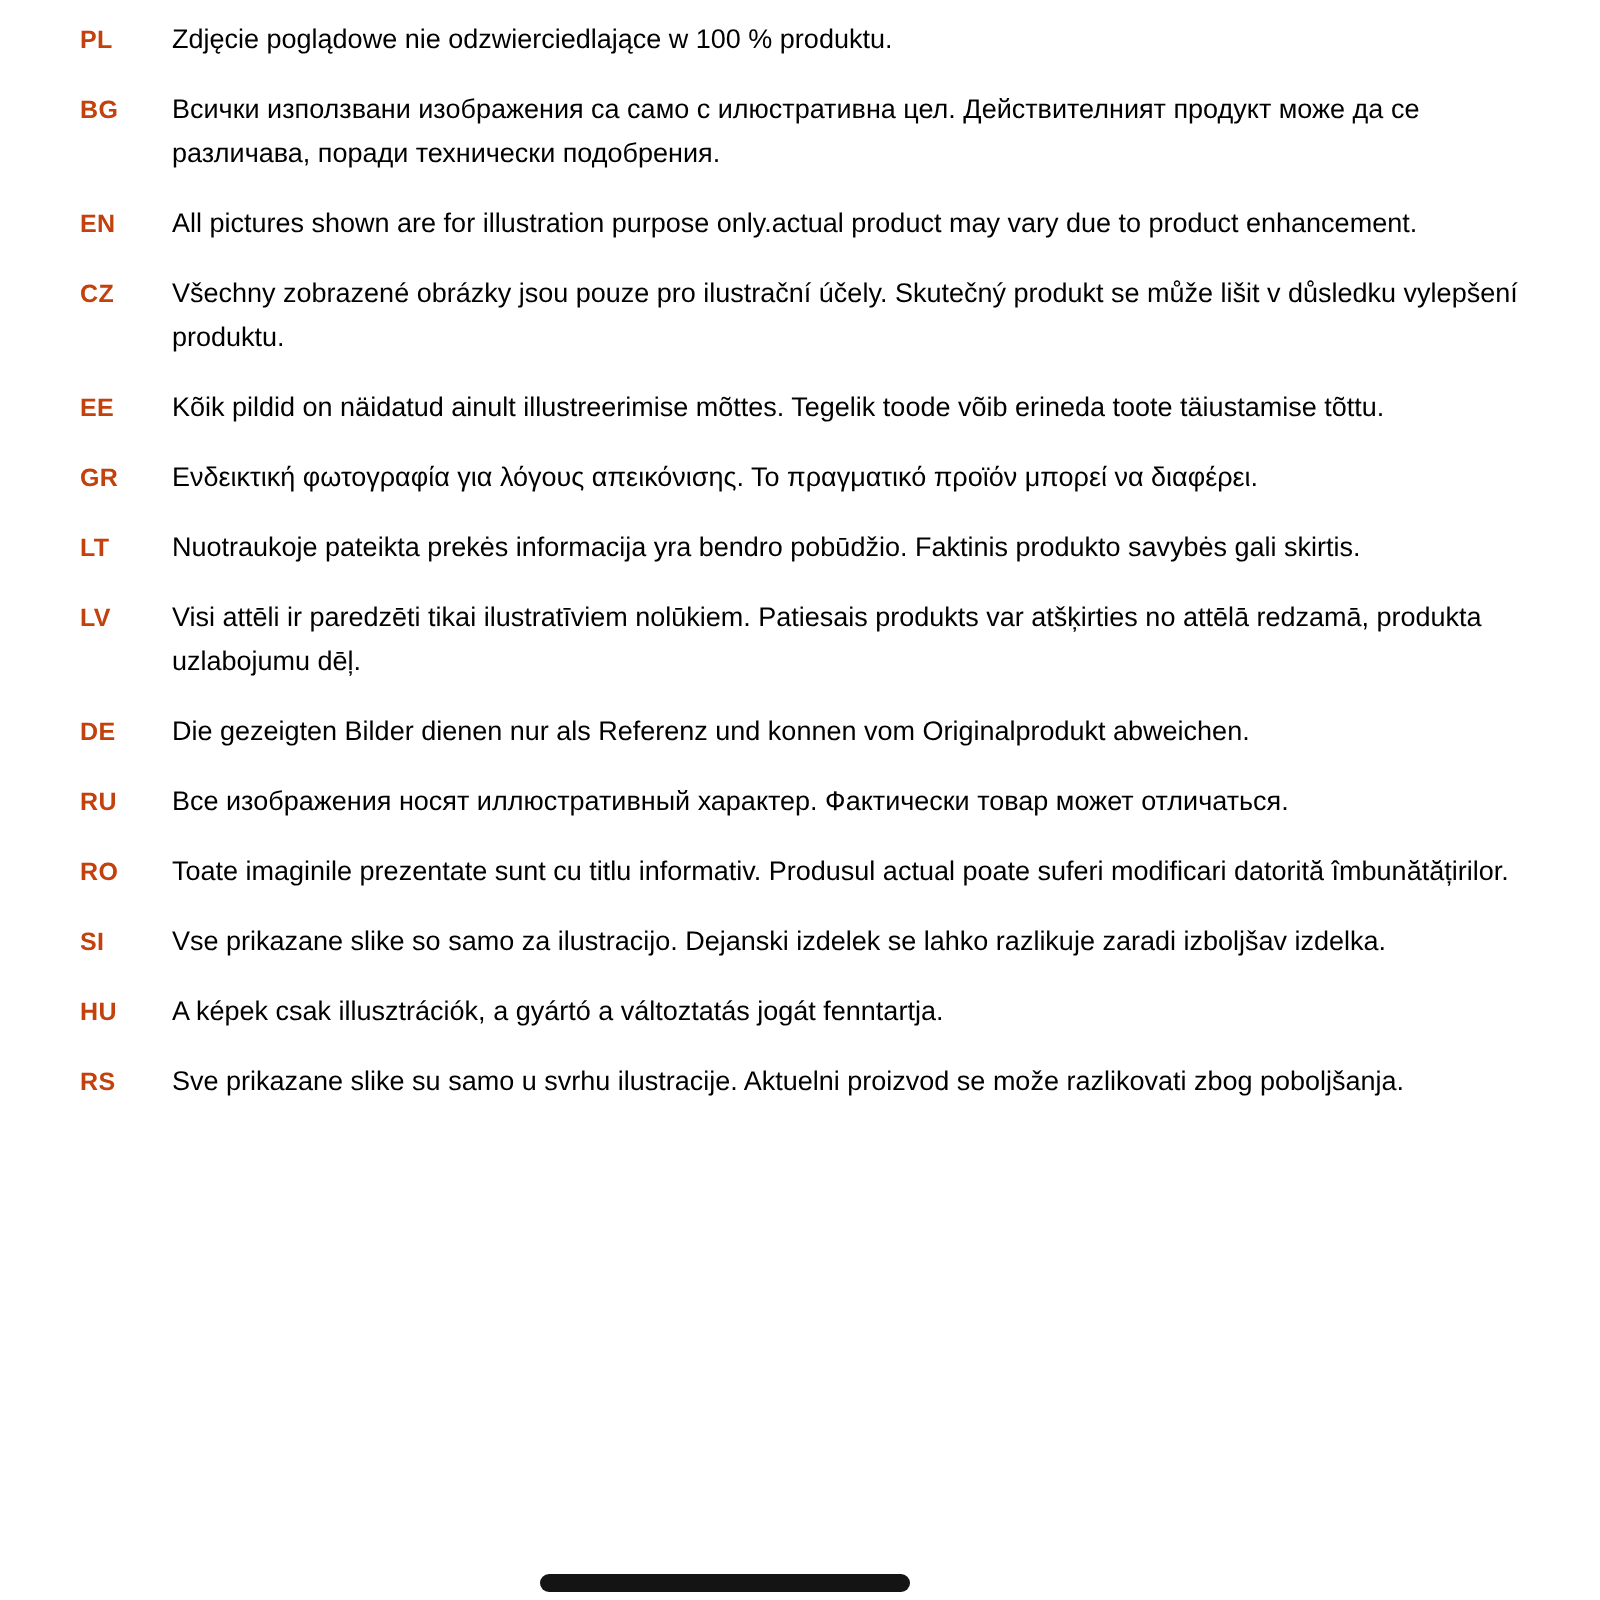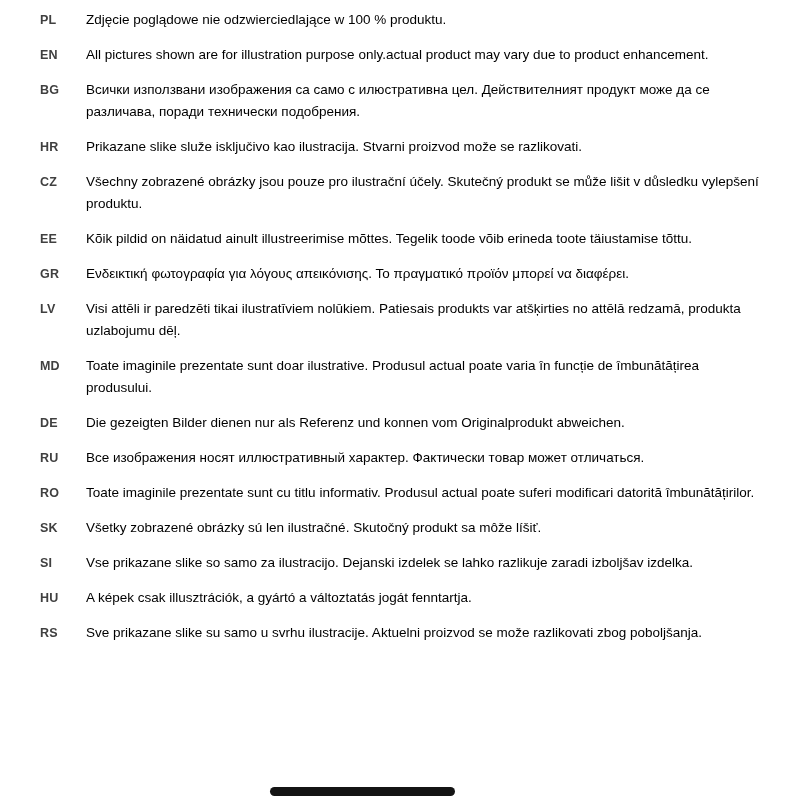--- a/index.html
+++ b/index.html
@@ -26,21 +26,21 @@
     display: grid;
     grid-template-columns: 46px 1fr;
     align-items: start;
     margin-bottom: 13px;
   }
   
   .row:nth-of-type(7) { margin-top: 9px; }
   .code {
     font-size: 12.5px;
     font-weight: bold;
-    color: #404040;
+    color: #c2410c;
     line-height: 22px;
     letter-spacing: 0.2px;
   }
   .text {
     font-size: 13.5px;
     color: #000000;
     line-height: 22px;
     padding-right: 4px;
   }
   .bottom-bar {
@@ -57,79 +57,71 @@
 <body>
 
 <div class="page">
 
   <div class="row">
     <span class="code">PL</span>
     <span class="text">Zdjęcie poglądowe nie odzwierciedlające w 100 % produktu.</span>
   </div>
 
   <div class="row">
-    <span class="code">EN</span>
-    <span class="text">All pictures shown are for illustration purpose only.actual product may vary due to product enhancement.</span>
-  </div>
-
-  <div class="row">
     <span class="code">BG</span>
     <span class="text">Всички използвани изображения са само с илюстративна цел. Действителният продукт може да се различава, поради технически подобрения.</span>
   </div>
 
   <div class="row">
-    <span class="code">HR</span>
-    <span class="text">Prikazane slike služe isključivo kao ilustracija. Stvarni proizvod može se razlikovati.</span>
+    <span class="code">EN</span>
+    <span class="text">All pictures shown are for illustration purpose only.actual product may vary due to product enhancement.</span>
   </div>
+
 
   <div class="row">
     <span class="code">CZ</span>
     <span class="text">Všechny zobrazené obrázky jsou pouze pro ilustrační účely. Skutečný produkt se může lišit v důsledku vylepšení produktu.</span>
   </div>
 
   <div class="row">
     <span class="code">EE</span>
     <span class="text">Kõik pildid on näidatud ainult illustreerimise mõttes. Tegelik toode võib erineda toote täiustamise tõttu.</span>
   </div>
 
   <div class="row">
     <span class="code">GR</span>
     <span class="text">Ενδεικτική φωτογραφία για λόγους απεικόνισης. Το πραγματικό προϊόν μπορεί να διαφέρει.</span>
   </div>
 
+  <div class="row">
+    <span class="code">LT</span>
+    <span class="text">Nuotraukoje pateikta prekės informacija yra bendro pobūdžio. Faktinis produkto savybės gali skirtis.</span>
+  </div>
 
   <div class="row">
     <span class="code">LV</span>
     <span class="text">Visi attēli ir paredzēti tikai ilustratīviem nolūkiem. Patiesais produkts var atšķirties no attēlā redzamā, produkta uzlabojumu dēļ.</span>
   </div>
 
-  <div class="row">
-    <span class="code">MD</span>
-    <span class="text">Toate imaginile prezentate sunt doar ilustrative. Produsul actual poate varia în funcție de îmbunătățirea produsului.</span>
-  </div>
 
   <div class="row">
     <span class="code">DE</span>
     <span class="text">Die gezeigten Bilder dienen nur als Referenz und konnen vom Originalprodukt abweichen.</span>
   </div>
 
   <div class="row">
     <span class="code">RU</span>
     <span class="text">Все изображения носят иллюстративный характер. Фактически товар может отличаться.</span>
   </div>
 
   <div class="row">
     <span class="code">RO</span>
     <span class="text">Toate imaginile prezentate sunt cu titlu informativ. Produsul actual poate suferi modificari datorită îmbunătățirilor.</span>
   </div>
 
-  <div class="row">
-    <span class="code">SK</span>
-    <span class="text">Všetky zobrazené obrázky sú len ilustračné. Skutočný produkt sa môže líšiť.</span>
-  </div>
 
   <div class="row">
     <span class="code">SI</span>
     <span class="text">Vse prikazane slike so samo za ilustracijo. Dejanski izdelek se lahko razlikuje zaradi izboljšav izdelka.</span>
   </div>
 
 
   <div class="row">
     <span class="code">HU</span>
     <span class="text">A képek csak illusztrációk, a gyártó a változtatás jogát fenntartja.</span>

